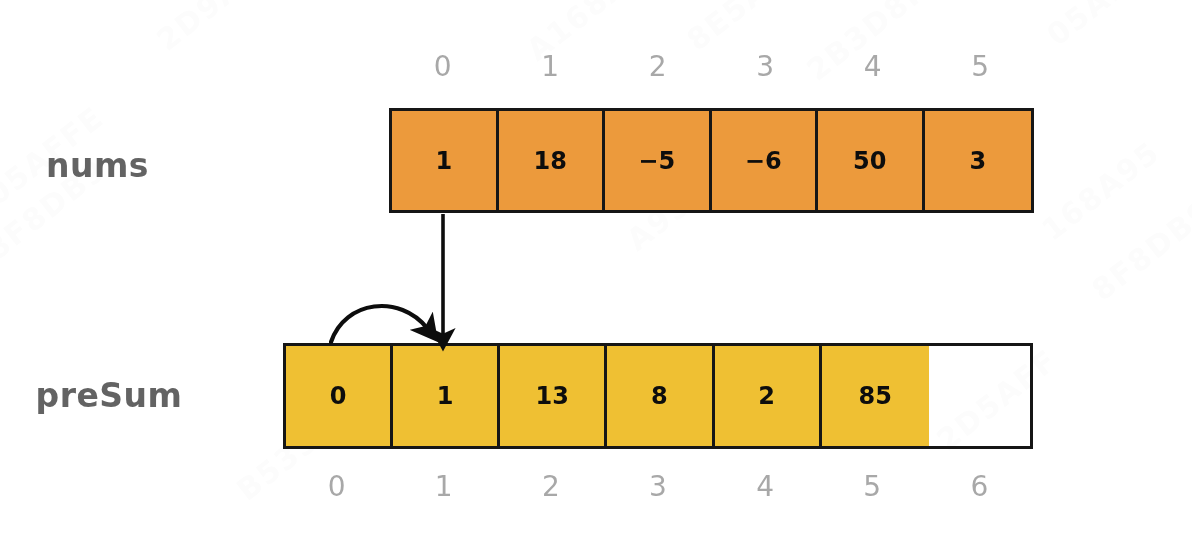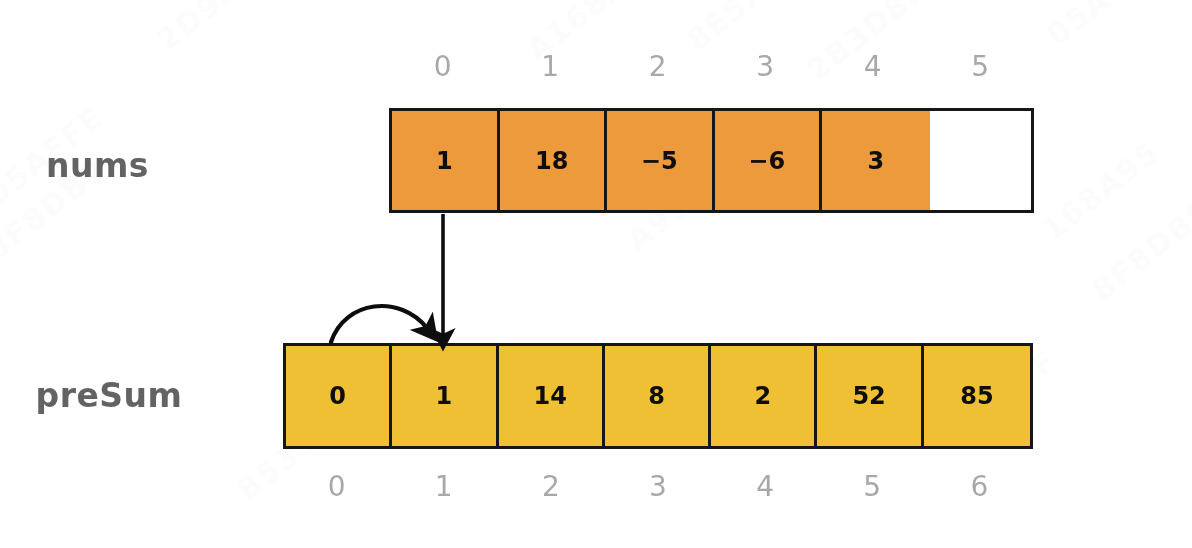--- a/index.html
+++ b/index.html
@@ -153,32 +153,32 @@
     <div class="index-tick">5</div>
   </div>
 
   <div class="row-label" id="nums-label">nums</div>
 
   <div class="array" id="nums-array">
     <div class="cell">1</div>
     <div class="cell">18</div>
     <div class="cell">−5</div>
     <div class="cell">−6</div>
+    <div class="cell">50</div>
     <div class="cell">3</div>
   </div>
 
   <div class="row-label" id="presum-label">preSum</div>
 
   <div class="array" id="presum-array">
     <div class="cell">0</div>
     <div class="cell">1</div>
-    <div class="cell">14</div>
+    <div class="cell">13</div>
     <div class="cell">8</div>
     <div class="cell">2</div>
-    <div class="cell">52</div>
     <div class="cell">85</div>
   </div>
 
   <div class="index-row" id="presum-index">
     <div class="index-tick">0</div>
     <div class="index-tick">1</div>
     <div class="index-tick">2</div>
     <div class="index-tick">3</div>
     <div class="index-tick">4</div>
     <div class="index-tick">5</div>

